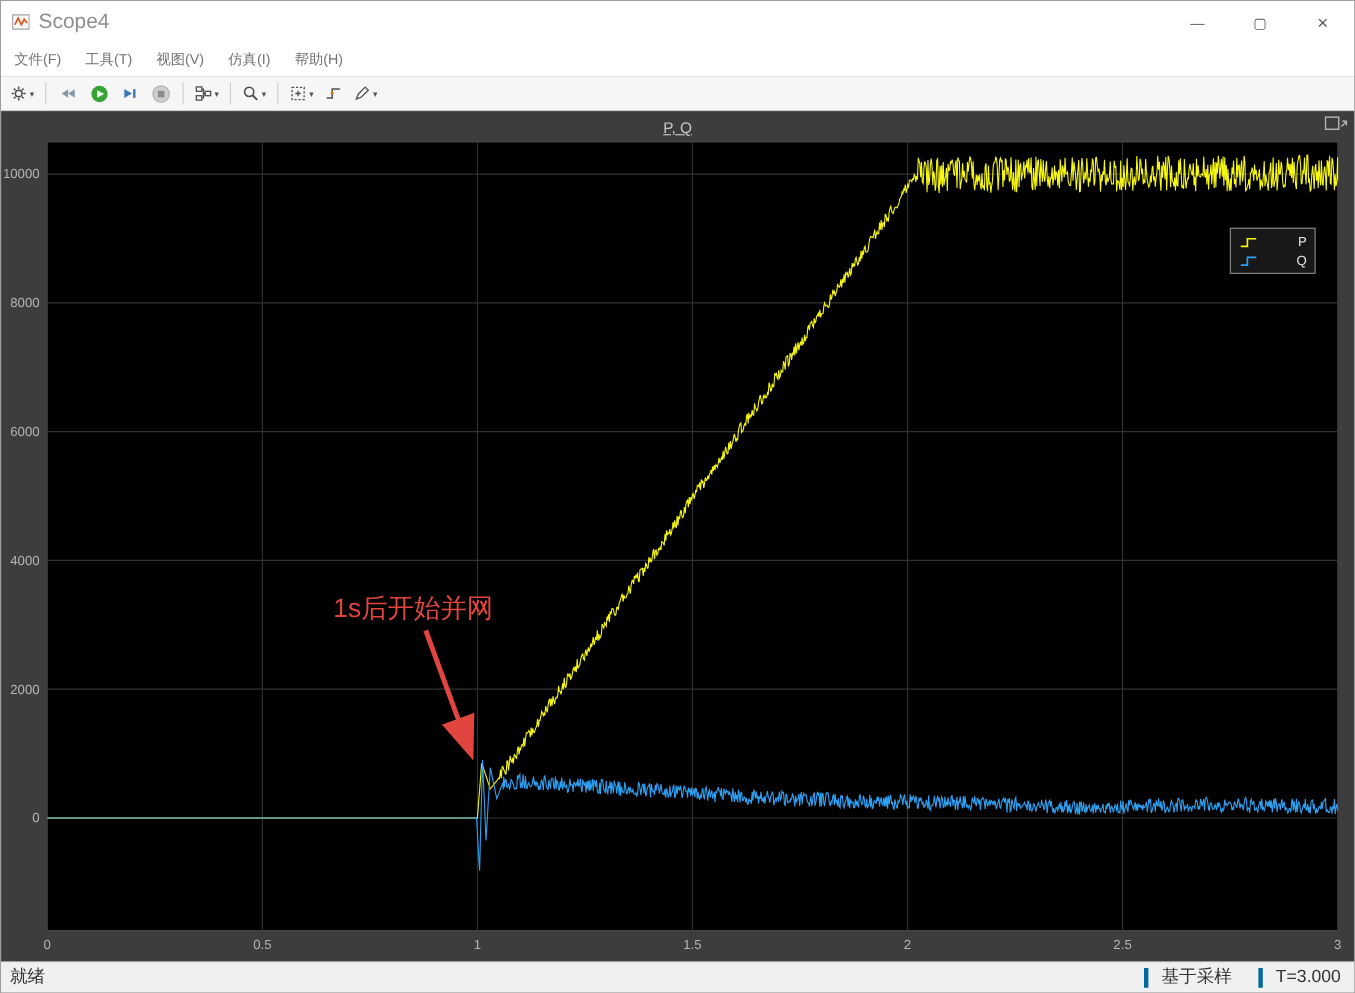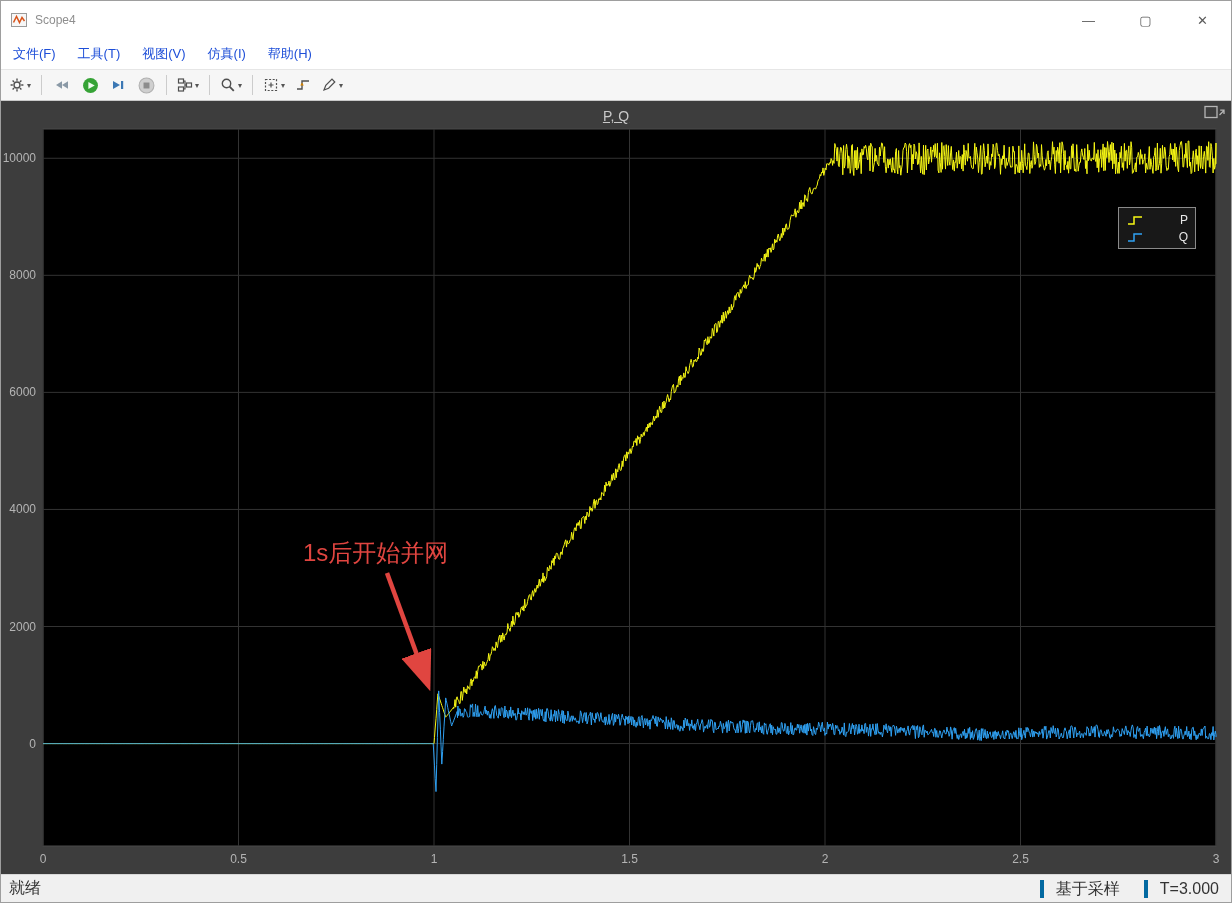--- a/index.html
+++ b/index.html
@@ -7,28 +7,28 @@
   body {
     width:1232px; height:903px; overflow:hidden;
     font-family:"Liberation Sans","DejaVu Sans",sans-serif;
     background:#ffffff;
   }
   .window { width:1232px; height:903px; display:flex; flex-direction:column; border:1px solid #9e9e9e; }
 
   
   .titlebar { height:38px; flex:0 0 38px; background:#ffffff; display:flex; align-items:center; }
   .app-icon { margin-left:10px; display:flex; }
-  .title { margin-left:8px; color:#8e8e8e; font-size:12px; }
+  .title { margin-left:8px; color:#8e8e8e; font-size:19px; }
   .win-controls { margin-left:auto; display:flex; height:100%; }
   .win-btn { width:57px; height:100%; border:none; background:transparent; color:#5a5a5a;
              font-size:13px; display:flex; align-items:center; justify-content:center; cursor:default; }
 
   
   .menubar { height:30px; flex:0 0 30px; background:#ffffff; display:flex; align-items:center;
-             gap:22px; padding-left:12px; font-size:13px; color:#1d4ed8; }
+             gap:22px; padding-left:12px; font-size:13px; color:#737373; }
   .menu-item { cursor:default; }
 
   
   .toolbar { height:32px; flex:0 0 32px; background:#f6f6f6; border-top:1px solid #e6e6e6;
              border-bottom:1px solid #c9c9c9; display:flex; align-items:center; padding-left:5px; gap:2px; }
   .tb-btn { height:26px; min-width:26px; display:flex; align-items:center; justify-content:center;
             background:transparent; border:none; padding:0 3px; }
   .tb-caret { font-size:8px; color:#555; margin-left:2px; }
   .tb-sep { width:1px; height:20px; background:#cccccc; margin:0 5px; }
 

